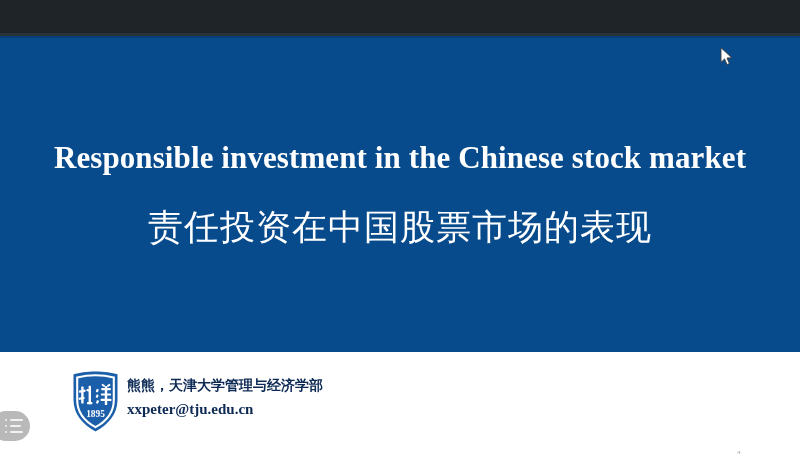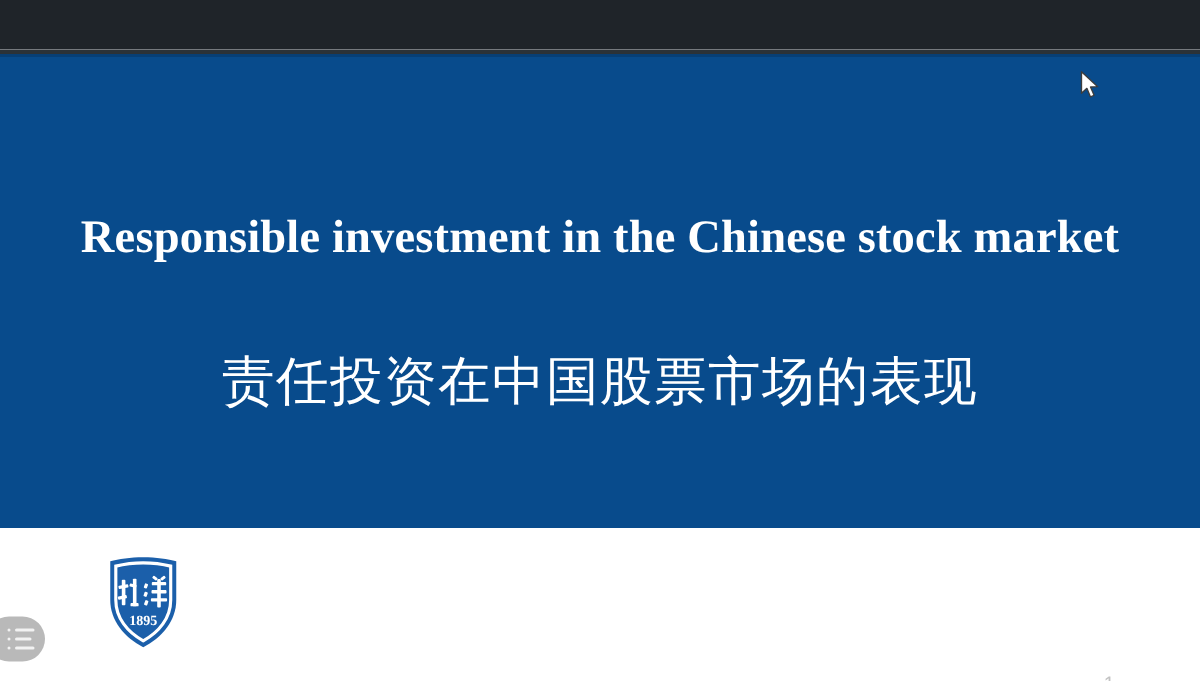--- a/index.html
+++ b/index.html
@@ -68,21 +68,21 @@
     font-weight: bold;
     font-size: 31px;
     line-height: 41px;
     color: #ffffff;
     letter-spacing: 0.1px;
   }
 
   #title-zh {
     position: absolute;
     left: 50px;
-    top: 200px;
+    top: 172px;
     width: 700px;
     font-family: "DejaVu Sans", "Liberation Sans", sans-serif;
     font-size: 35px;
     line-height: 44px;
     color: #ffffff;
     letter-spacing: 1px;
   }
 
   
   #footer-area {
@@ -207,20 +207,22 @@
         <rect x="29.6" y="28.8" width="10.8" height="2.2" rx="0.6"></rect>
         <rect x="33.8" y="16.0" width="2.4" height="19.0" rx="0.6"></rect>
         <rect x="30.6" y="14.4" width="3.4" height="2.0" rx="0.6" transform="rotate(38 32.3 15.4)"></rect>
         <rect x="36.0" y="14.4" width="3.4" height="2.0" rx="0.6" transform="rotate(-38 37.7 15.4)"></rect>
       </g>
       <text x="24.5" y="46.8" font-family="Liberation Serif, serif" font-size="9.4" font-weight="bold" fill="#ffffff" text-anchor="middle">1895</text>
     </svg>
   </div>
 
   <div id="author-block">
+    <div id="author-name">熊熊，天津大学管理与经济学部</div>
+    <div id="author-email">xxpeter@tju.edu.cn</div>
   </div>
 
   <div id="slide-number">1</div>
 
   <div id="presenter-menu-button">
     <div class="list-icon">
       <div class="li-row" style="top:0;">
         <span class="li-dot" style="top:0;"></span>
         <span class="li-line" style="top:0;width:13px;"></span>
       </div>

